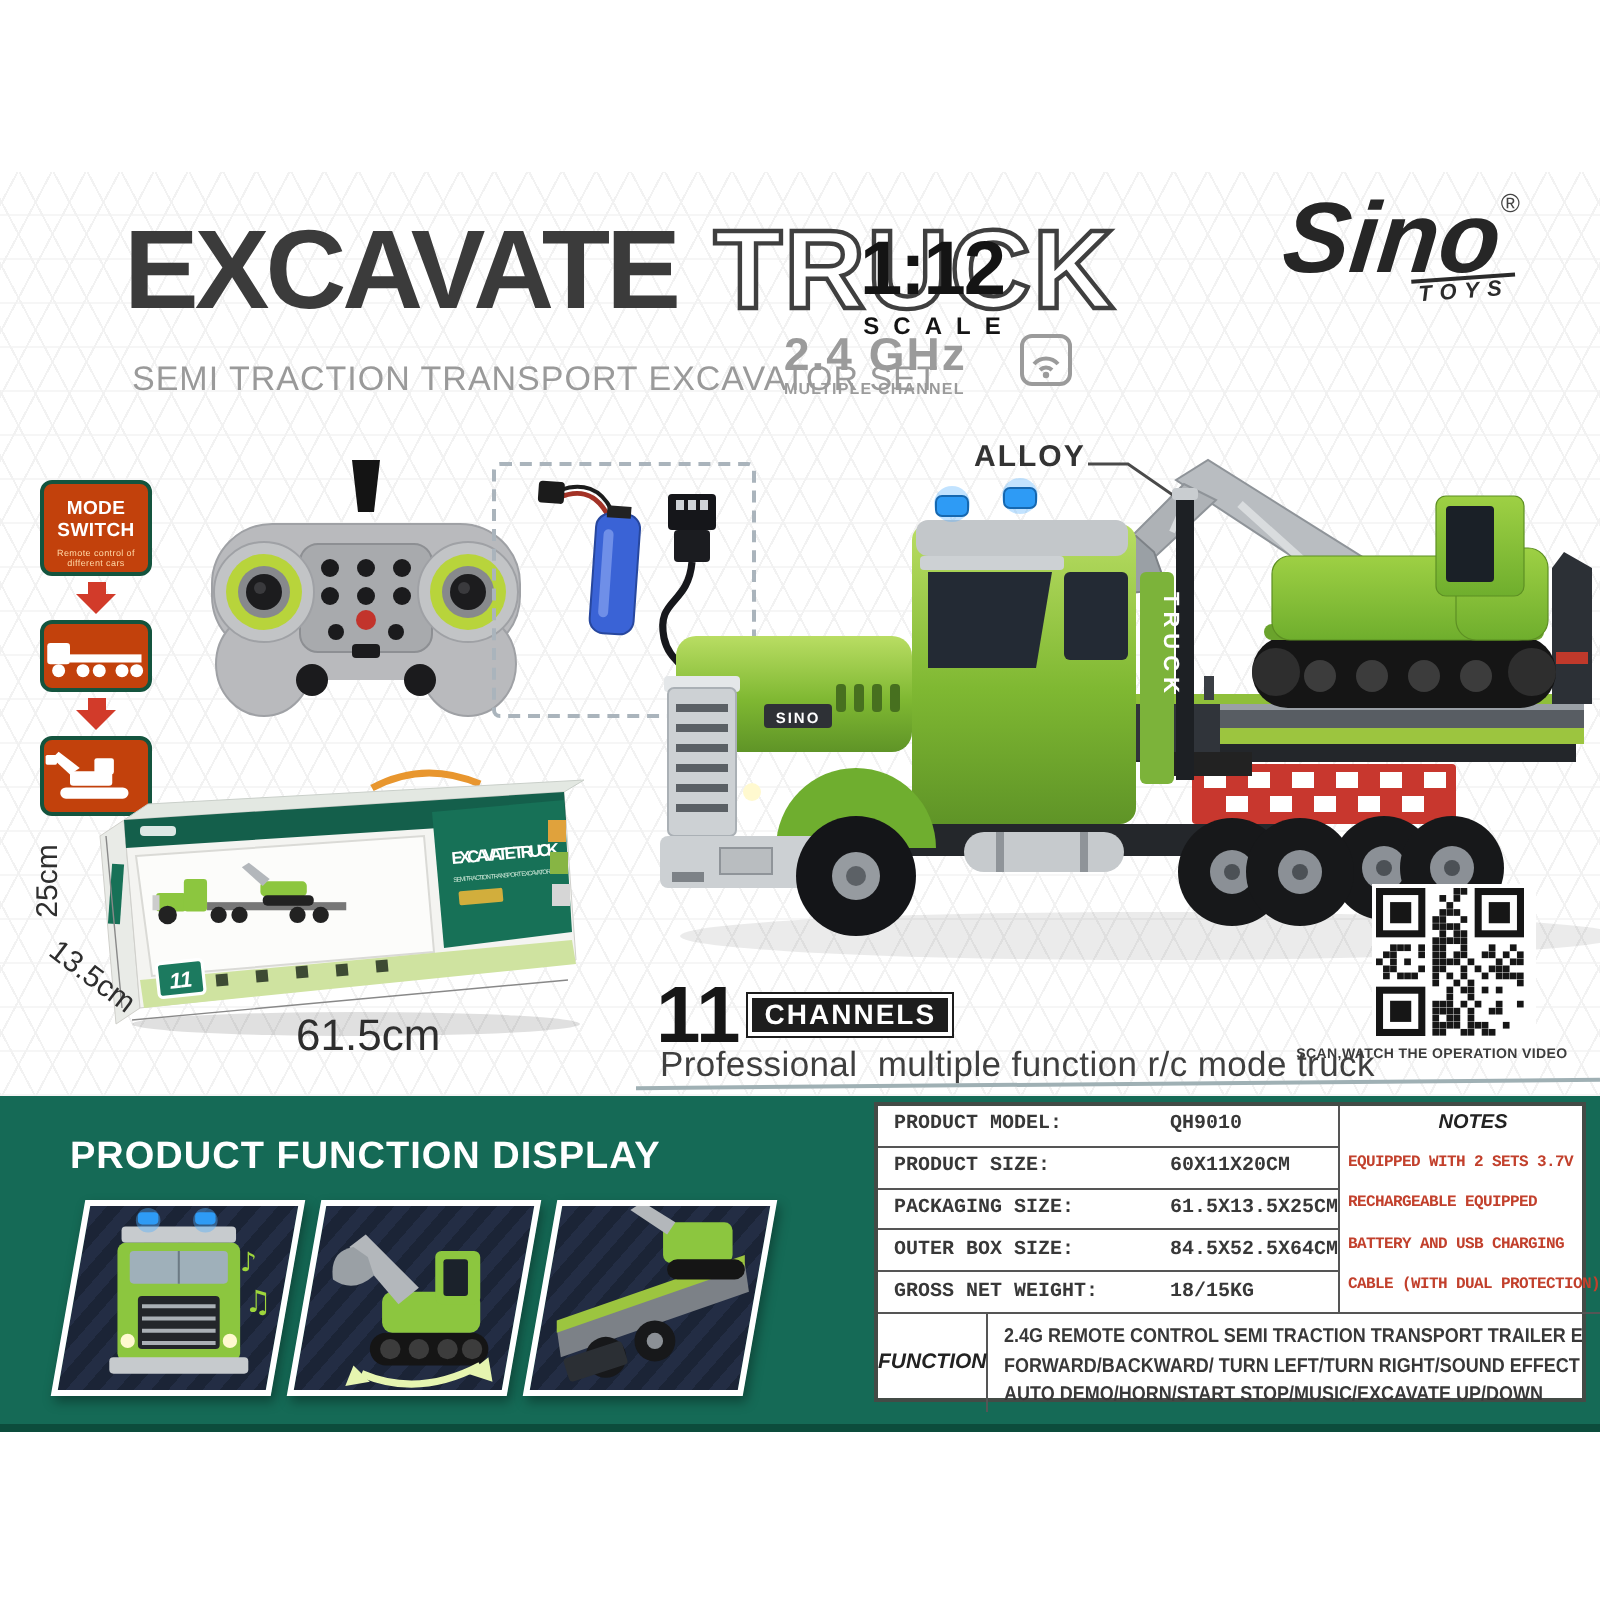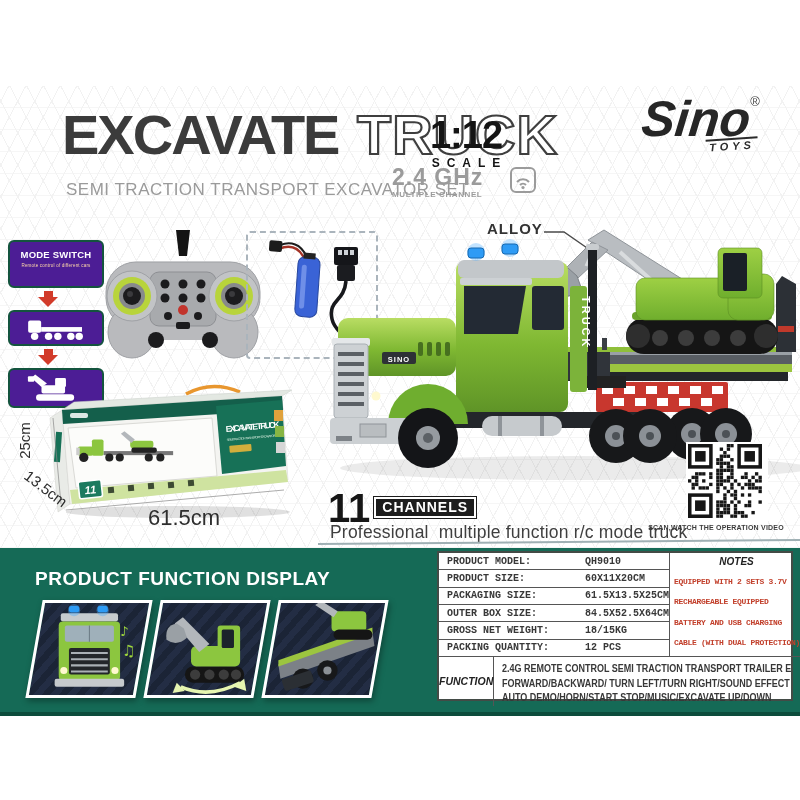--- a/index.html
+++ b/index.html
@@ -32,22 +32,22 @@
   #brand{left:642px;top:94px;width:150px;}
   #brand .bn{font-size:50px;font-weight:900;font-style:italic;color:#262626;transform:skewX(-6deg);
              display:inline-block;line-height:1;}
   #brand .br{font-size:13px;color:#444;vertical-align:top;}
   #brand .bs{display:block;margin:-6px 0 0 64px;font-size:11px;font-weight:800;font-style:italic;
              letter-spacing:4px;color:#2b2b2b;border-top:2px solid #2b2b2b;width:52px;text-align:center;
              transform:rotate(-4deg);}
 
   
   #mode-switch{left:8px;top:240px;width:80px;}
-  .ms-panel{background:#4c1d95;border:2px solid #14543e;border-radius:6px;box-sizing:border-box;
-            width:96px;margin:0 auto;position:relative;}
+  .ms-panel{background:#c2410c;border:2px solid #14543e;border-radius:6px;box-sizing:border-box;
+            width:56px;margin:0 auto;position:relative;}
   .ms-a{height:48px;padding-top:7px;text-align:center;}
   .ms-a .tt{font-size:9.5px;font-weight:800;color:#fff;letter-spacing:.2px;}
   .ms-a .st{font-size:4.5px;color:#ffd9a8;margin-top:3px;letter-spacing:.2px;}
   .ms-b{height:36px;display:flex;align-items:center;justify-content:center;}
   .ms-c{height:40px;display:flex;align-items:center;justify-content:center;}
   .ms-arrow{margin:3px auto;width:22px;}
   .ms-arrow .stem{width:9px;height:6px;background:#d23b2a;margin:0 auto;}
   .ms-arrow .tri{width:0;height:0;border-left:10px solid transparent;border-right:10px solid transparent;
                  border-top:10px solid #d23b2a;margin:0 auto;}
 
@@ -654,24 +654,20 @@
           <span class="spec-value">61.5X13.5X25CM</span>
         </div>
         <div class="spec-row">
           <span class="spec-label">OUTER BOX SIZE:</span>
           <span class="spec-value">84.5X52.5X64CM</span>
         </div>
         <div class="spec-row">
           <span class="spec-label">GROSS NET WEIGHT:</span>
           <span class="spec-value">18/15KG</span>
         </div>
-        <div class="spec-row">
-          <span class="spec-label">PACKING QUANTITY:</span>
-          <span class="spec-value">12 PCS</span>
-        </div>
       </div>
       <div class="spec-notes">
         <div class="notes-header">NOTES</div>
         <div class="notes-lines">
           <div class="note-line">EQUIPPED WITH 2 SETS 3.7V</div>
           <div class="note-line">RECHARGEABLE EQUIPPED</div>
           <div class="note-line">BATTERY AND USB CHARGING</div>
           <div class="note-line">CABLE (WITH DUAL PROTECTION)</div>
         </div>
       </div>

